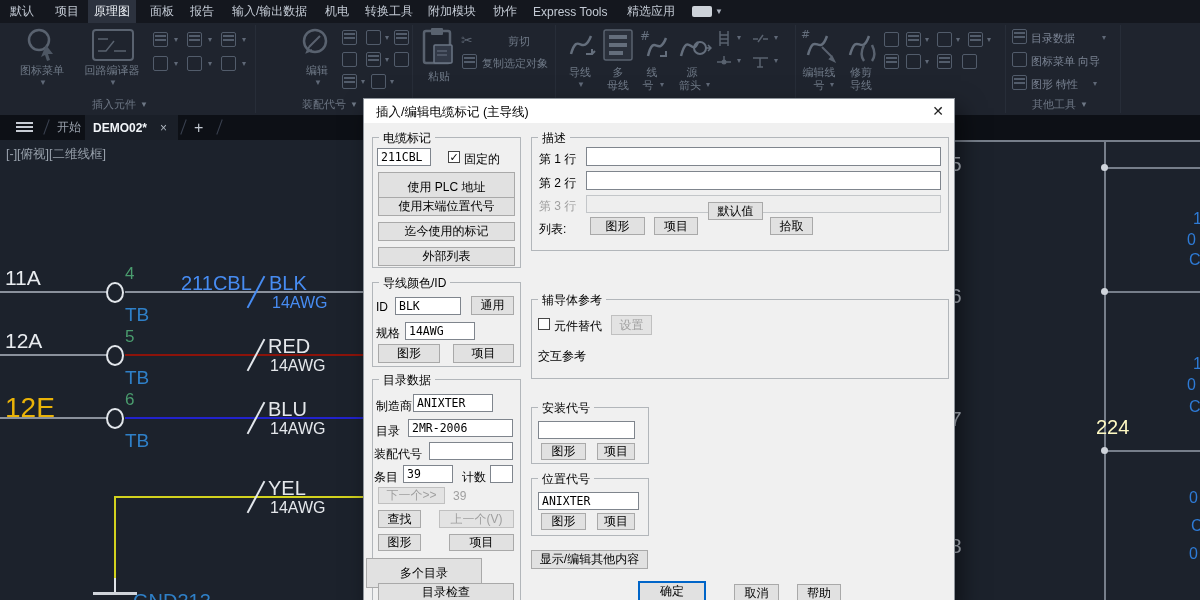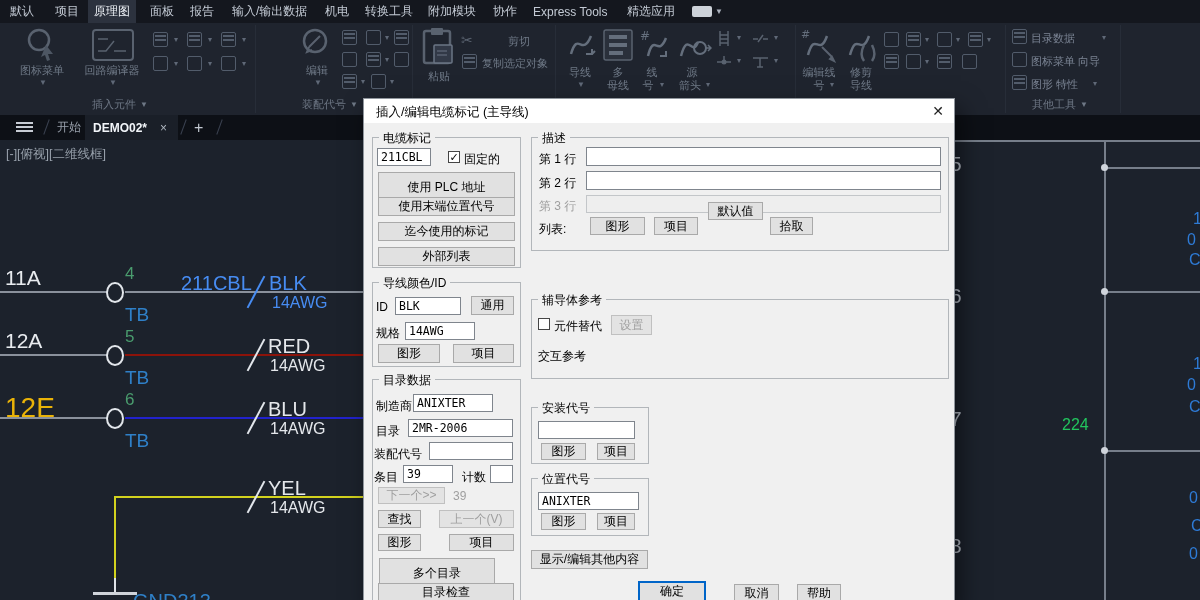--- a/index.html
+++ b/index.html
@@ -327,21 +327,21 @@
     <div class="a wire" style="left:1105px;top:27px;width:95px;background:#767e8a;height:1.5px"></div>
     <div class="a wire" style="left:1105px;top:151px;width:95px;background:#767e8a;height:1.5px"></div>
     <div class="a wire" style="left:1105px;top:310px;width:95px;background:#767e8a;height:1.5px"></div>
     <div class="a dot" style="left:1101px;top:24px"></div>
     <div class="a dot" style="left:1101px;top:148px"></div>
     <div class="a dot" style="left:1101px;top:307px"></div>
     <div class="a cad" style="left:950px;top:12px;font-size:21px;color:#b9bfc9">5</div>
     <div class="a cad" style="left:950px;top:144px;font-size:21px;color:#b9bfc9">6</div>
     <div class="a cad" style="left:950px;top:267px;font-size:21px;color:#b9bfc9">7</div>
     <div class="a cad" style="left:950px;top:394px;font-size:21px;color:#b9bfc9">8</div>
-    <div class="a cad" style="left:1062px;top:276px;font-size:16px;color:#22c55e">224</div>
+    <div class="a cad" style="left:1096px;top:276px;font-size:20px;color:#fef9c3">224</div>
     <div class="a cad" style="left:1193px;top:70px;font-size:16px;color:#2e7bd6">1</div>
     <div class="a cad" style="left:1187px;top:91px;font-size:16px;color:#2e7bd6">0</div>
     <div class="a cad" style="left:1189px;top:111px;font-size:16px;color:#2e7bd6">C</div>
     <div class="a cad" style="left:1193px;top:215px;font-size:16px;color:#2e7bd6">1</div>
     <div class="a cad" style="left:1187px;top:236px;font-size:16px;color:#2e7bd6">0</div>
     <div class="a cad" style="left:1189px;top:258px;font-size:16px;color:#2e7bd6">C</div>
     <div class="a cad" style="left:1189px;top:349px;font-size:16px;color:#2e7bd6">0</div>
     <div class="a cad" style="left:1191px;top:377px;font-size:16px;color:#2e7bd6">C</div>
     <div class="a cad" style="left:1189px;top:405px;font-size:16px;color:#2e7bd6">0</div>
   </div>
@@ -386,21 +386,21 @@
     <div class="a dlab" style="left:10px;top:370px">条目</div>
     <div class="a win" style="left:39px;top:366px;width:50px;height:18px">39</div>
     <div class="a dlab" style="left:98px;top:370px">计数</div>
     <div class="a win" style="left:126px;top:366px;width:23px;height:18px"></div>
     <div class="a wbtn dis" style="left:14px;top:388px;width:67px;height:17px">下一个&gt;&gt;</div>
     <div class="a dlab dim" style="left:89px;top:390px">39</div>
     <div class="a wbtn" style="left:14px;top:411px;width:43px;height:18px">查找</div>
     <div class="a wbtn dis" style="left:75px;top:411px;width:75px;height:18px">上一个(V)</div>
     <div class="a wbtn" style="left:14px;top:435px;width:43px;height:17px">图形</div>
     <div class="a wbtn" style="left:85px;top:435px;width:65px;height:17px">项目</div>
-    <div class="a wbtn" style="left:15px;top:459px;width:116px;height:30px">多个目录</div>
+    <div class="a wbtn" style="left:2px;top:459px;width:116px;height:30px">多个目录</div>
     <div class="a wbtn" style="left:14px;top:484px;width:136px;height:18px">目录检查</div>
 
     <div class="a grp" style="left:167px;top:38px;width:418px;height:114px">
       <span class="glab">描述</span>
     </div>
     <div class="a dlab" style="left:175px;top:52px">第 1 行</div>
     <div class="a win" style="left:222px;top:48px;width:355px;height:19px"></div>
     <div class="a dlab" style="left:175px;top:76px">第 2 行</div>
     <div class="a win" style="left:222px;top:72px;width:355px;height:19px"></div>
     <div class="a dlab dim" style="left:175px;top:99px">第 3 行</div>

